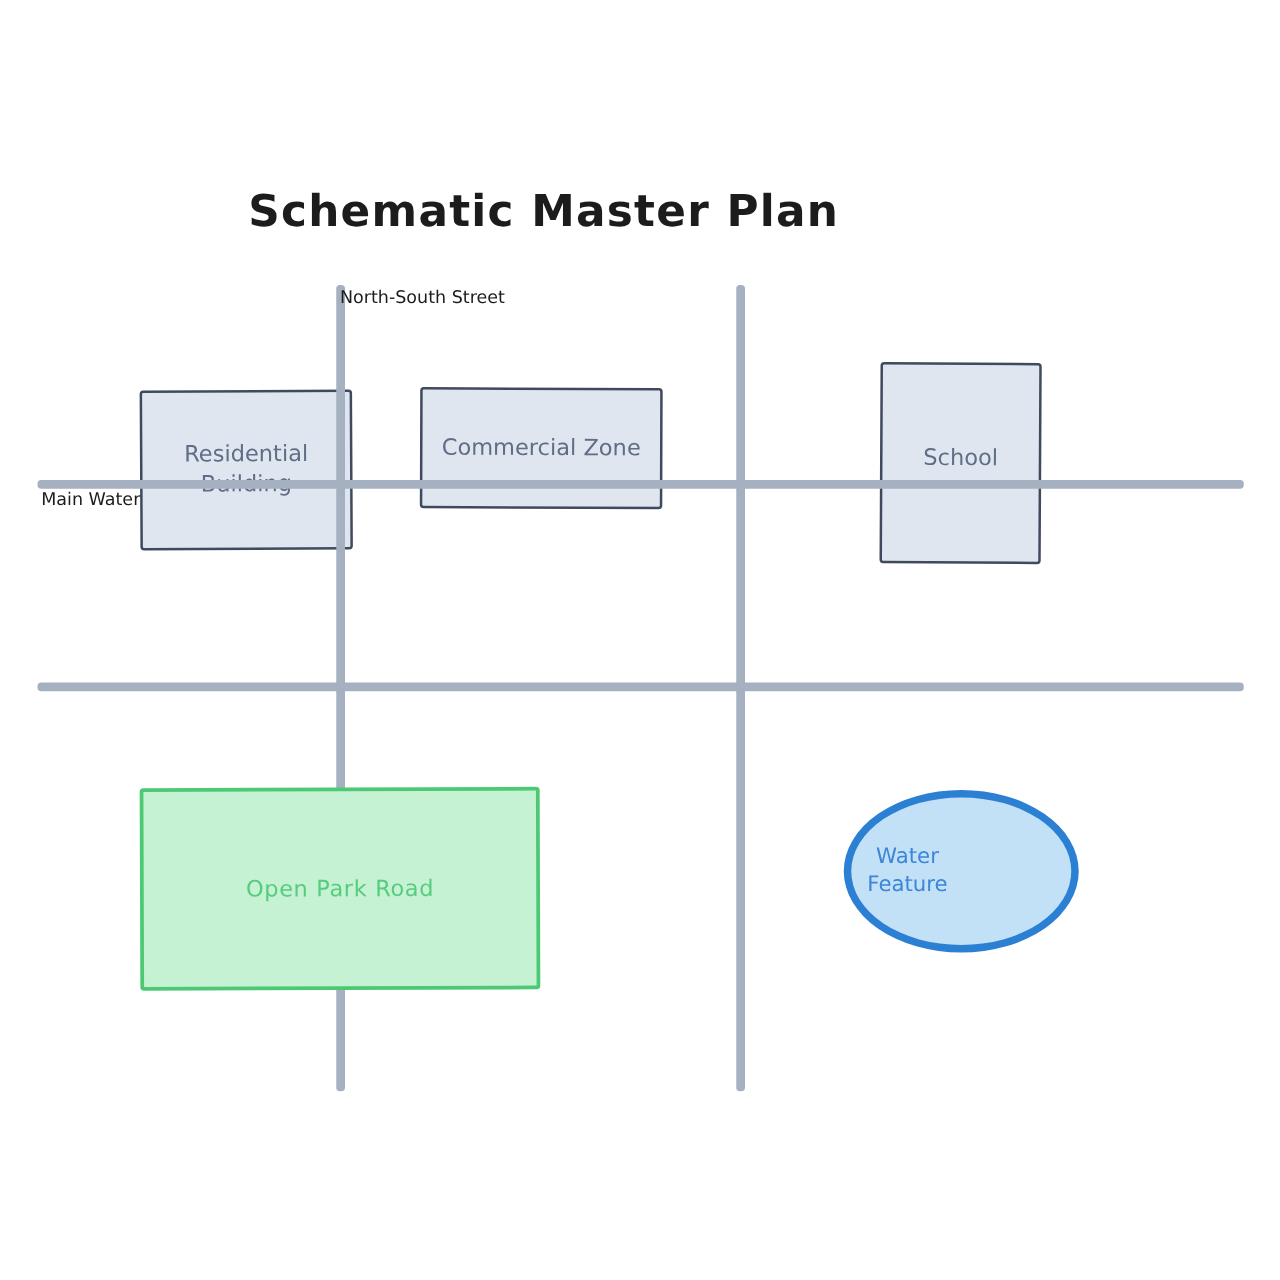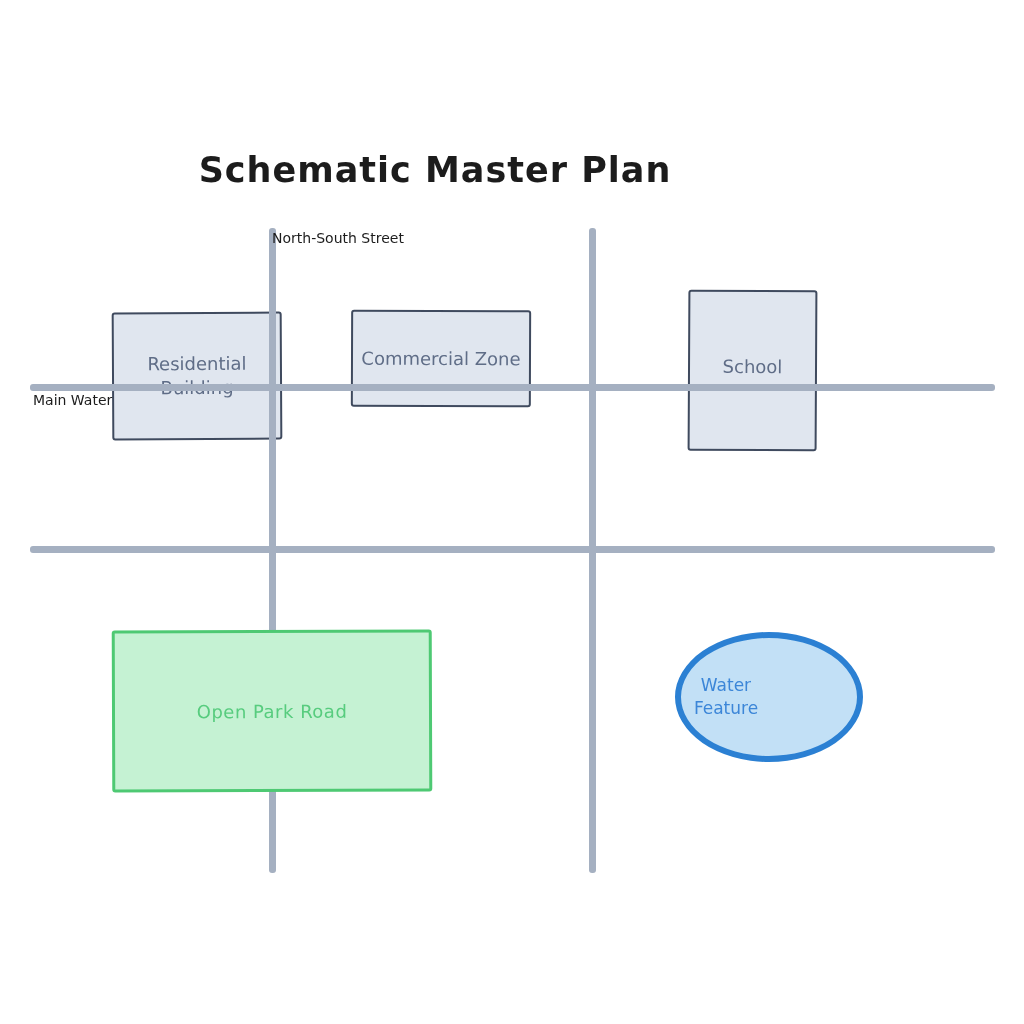--- a/index.html
+++ b/index.html
@@ -58,22 +58,22 @@
     align-items: center;
     justify-content: center;
     text-align: center;
     color: #5f6d87;
     font-size: 18px;
     line-height: 24px;
     z-index: 1;
     box-sizing: border-box;
   }
   #zone-residential { left: 112px; top: 312px; width: 170px; height: 128px; transform: rotate(-0.3deg); }
-  #zone-commercial  { left: 351px; top: 310px; width: 180px; height: 97px;  transform: rotate(0.2deg); text-align: right; }
-  #zone-school      { left: 688px; top: 290px; width: 129px; height: 161px; transform: rotate(0.3deg); align-items: center; }
+  #zone-commercial  { left: 336px; top: 310px; width: 194px; height: 97px;  transform: rotate(0.2deg); text-align: right; }
+  #zone-school      { left: 704px; top: 290px; width: 129px; height: 161px; transform: rotate(0.3deg); align-items: center; }
   #zone-residential .zone-label { width: 120px; }
   #zone-school .zone-label { position: relative; top: -4px; }
 
   
   #park {
     left: 112px; top: 630px; width: 320px; height: 162px;
     background: #c5f2d3;
     border: 3px solid #4ec973;
     border-radius: 3px;
     display: flex;

